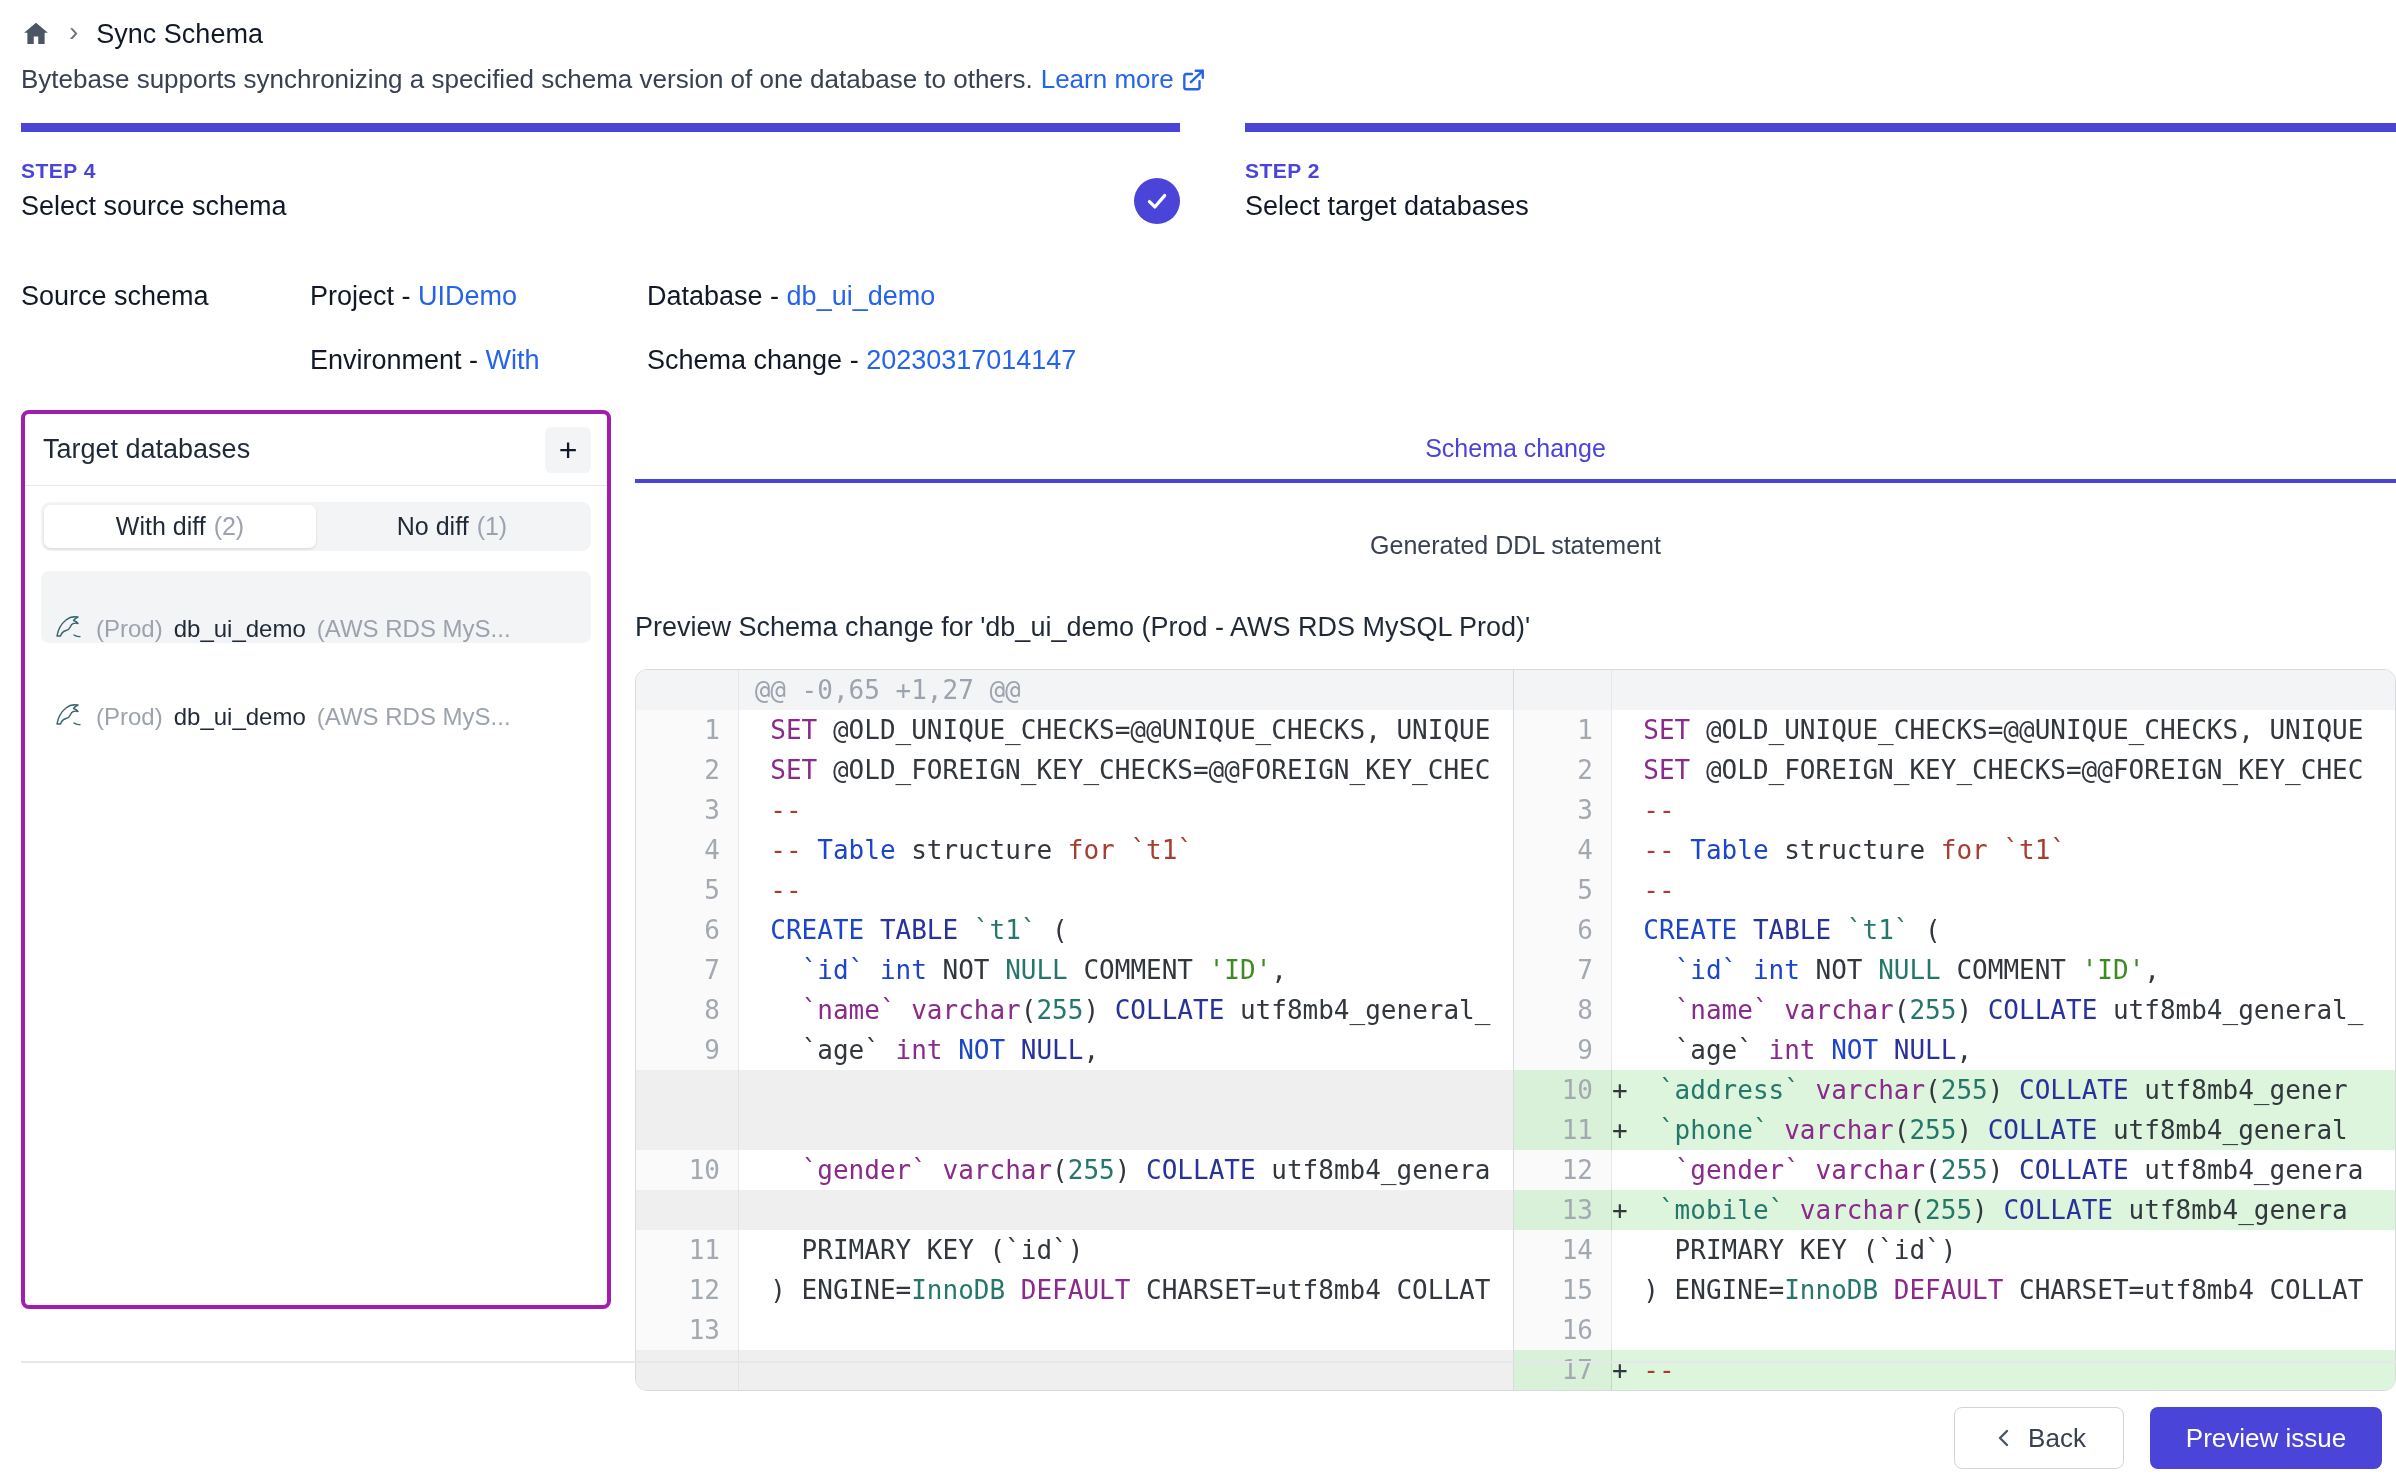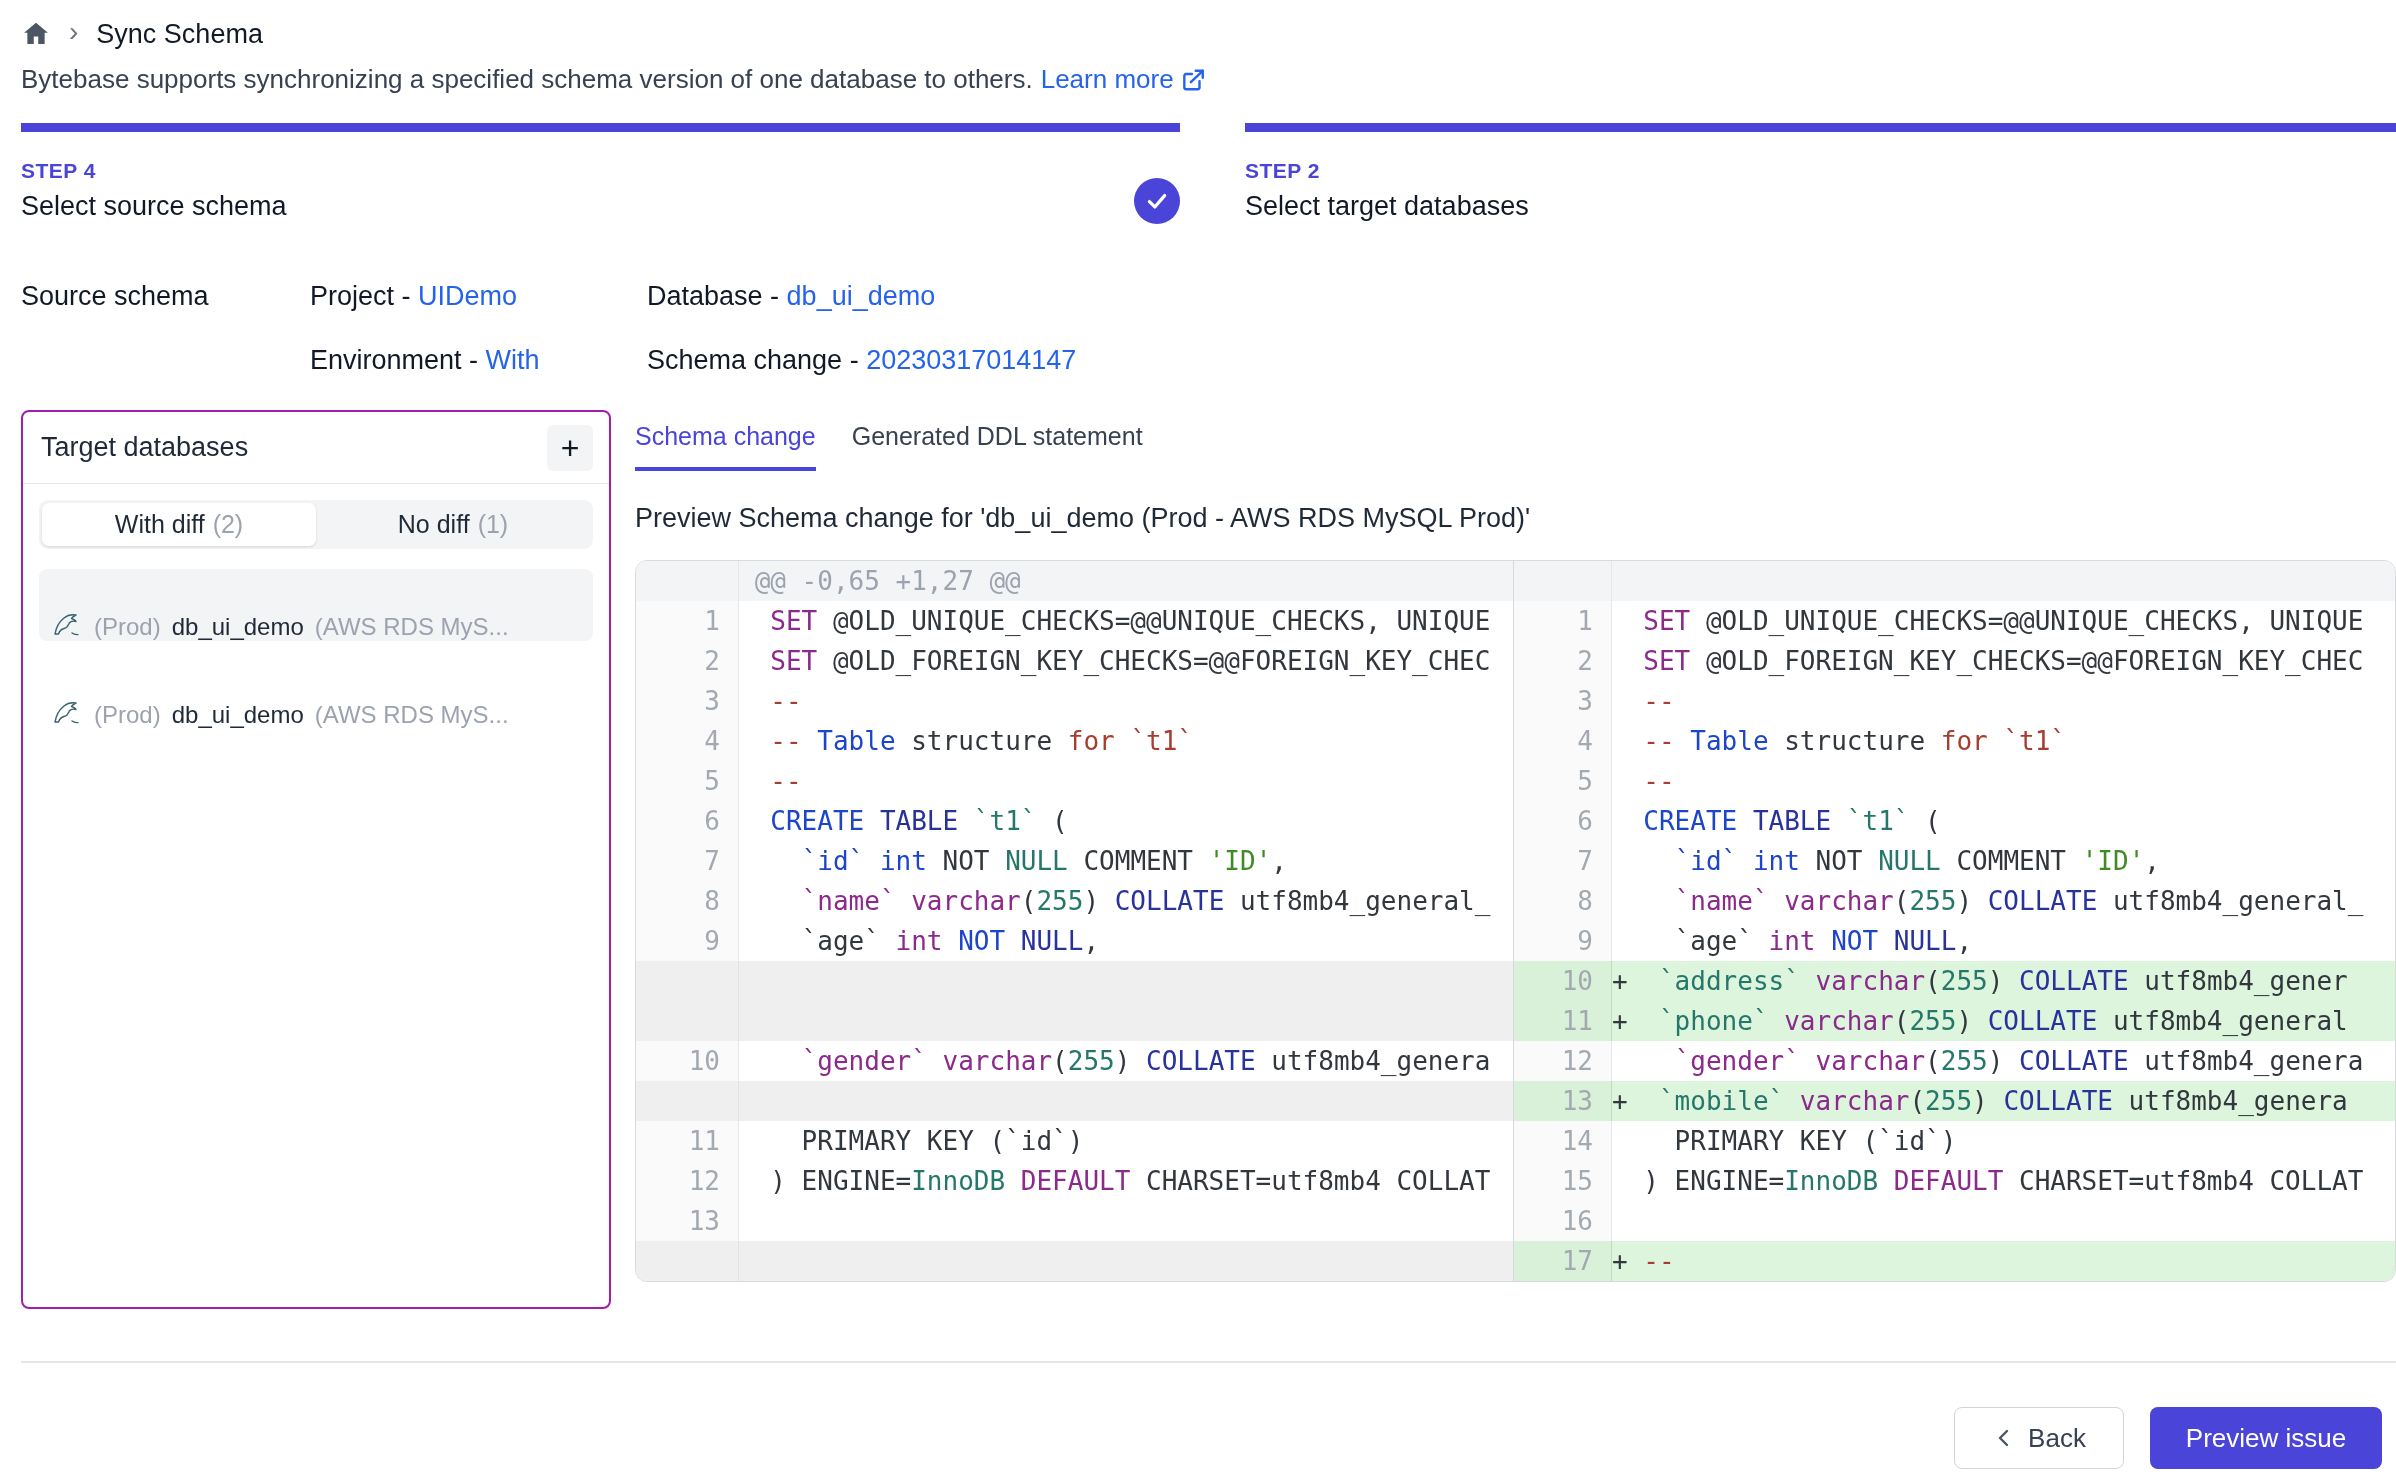--- a/index.html
+++ b/index.html
@@ -33,21 +33,21 @@
   .src-label { grid-column:1; grid-row:1; color:#111827; }
   .f1 { grid-column:2; grid-row:1; } .f2 { grid-column:3; grid-row:1; }
   .f3 { grid-column:2; grid-row:2; } .f4 { grid-column:3; grid-row:2; }
   .src-field span { color:#111827; }
   .src-field a { color:#2563eb; text-decoration:none; cursor:pointer; }
 
   
   .main { display:flex; margin-top:18px; align-items:flex-start; }
 
   
-  .panel { width:590px; height:899px; border:2px solid #a21caf; border-radius:8px; background:#fff; flex:none; }
+  .panel { width:590px; height:899px; border:4px solid #a21caf; border-radius:8px; background:#fff; flex:none; }
   .panel-header { height:72px; display:flex; align-items:center; justify-content:space-between; padding:0 16px 0 18px;
                   border-bottom:1px solid #e5e7eb; }
   .panel-title { font-size:27px; font-weight:500; color:#1f2937; }
   .add-btn { width:46px; height:46px; border:none; border-radius:6px; background:#f3f4f6; font-size:32px;
              color:#111827; cursor:pointer; line-height:1; display:flex; align-items:center; justify-content:center; }
   .seg-wrap { margin:16px; background:#f3f4f6; border-radius:9px; padding:3px; display:flex; height:49px; }
   .seg { flex:1; border:none; background:transparent; border-radius:7px; font-size:25px; color:#1f2937;
          cursor:pointer; display:flex; align-items:center; justify-content:center; gap:8px;
          font-family:"Liberation Sans", sans-serif; }
   .seg.active { background:#ffffff; box-shadow:0 1px 3px rgba(0,0,0,.12); }
@@ -55,21 +55,21 @@
   .db-list { padding:4px 16px 0 16px; display:flex; flex-direction:column; gap:16px; }
   .db-item { height:72px; border-radius:8px; display:flex; align-items:flex-end; gap:11px; padding:0 12px;
              cursor:pointer; font-size:24px; white-space:nowrap; overflow:hidden; }
   .db-item.selected { background:#f3f4f6; }
   .db-env, .db-inst { color:#9ca3af; }
   .db-inst { overflow:hidden; text-overflow:ellipsis; }
   .db-name { color:#1f2937; font-weight:500; }
 
   
   .right { flex:1; margin-left:24px; min-width:0; }
-  .view-tabs { display:flex; gap:36px; margin-top:12px; }
+  .view-tabs { display:flex; gap:48px; margin-top:24px;flex-direction:column; }
   .view-tab { font-size:25px; font-weight:500; color:#374151; padding-bottom:16px; border-bottom:4px solid transparent;
               cursor:pointer; background:none; border-top:none; border-left:none; border-right:none;
               font-family:"Liberation Sans", sans-serif; }
   .view-tab.active { color:#4a44d8; border-bottom-color:#4a44d8; }
   .preview-title { margin-top:32px; font-size:27px; color:#1f2937; }
 
   
   .diff { margin-top:26px; height:722px; border:1px solid #d8dbde; border-radius:12px; overflow:hidden;
           display:grid; grid-template-columns:103px 774px 99px 1fr; grid-auto-rows:40px;
           font-family:"DejaVu Sans Mono", monospace; font-size:26px; line-height:40px; background:#fff; }

